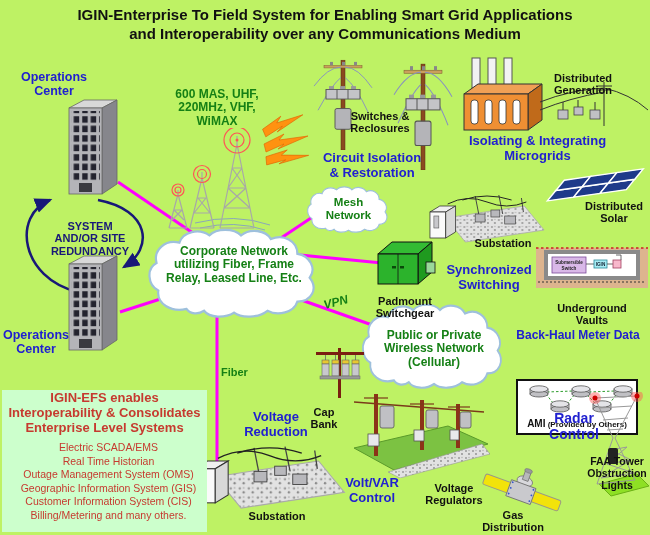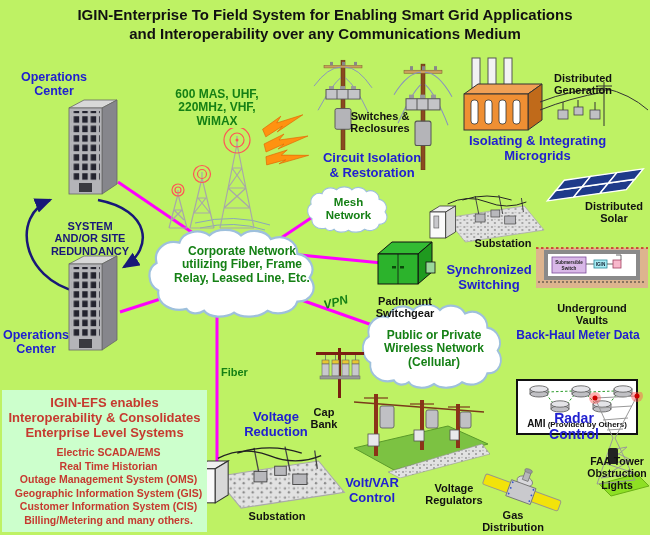--- a/index.html
+++ b/index.html
@@ -9,22 +9,22 @@
   .blue{color:#2020d0;}
   .green{color:#158015;}
   .black{color:#111;margin-top:11px;}
   .navy{color:#181878;}
   #title{left:0;top:5px;width:650px;text-align:center;font-weight:bold;font-size:15px;
          line-height:19px;color:#111;z-index:3;position:absolute;}
   .icon{position:absolute;z-index:2;}
   #wires{position:absolute;left:0;top:0;z-index:1;}
   #panel{position:absolute;left:2px;top:390px;width:205px;height:142px;background:#ccffcc;z-index:2;
          text-align:center;color:#c63a2f;}
-  #panel .head{font-weight:bold;font-size:13px;line-height:15px;margin-top:5px;white-space:pre-line;}
-  #panel .item{font-weight:bold;font-size:10.5px;line-height:13.5px;white-space:nowrap;padding-left:8px;}
+  #panel .head{font-weight:bold;font-size:13px;line-height:15px;white-space:pre-line;}
+  #panel .item{font-weight:normal;font-size:10.5px;line-height:13.5px;white-space:nowrap;padding-left:8px;}
   #panel .items{margin-top:6px;}
   .ami-box{position:absolute;left:516px;top:346px;width:122px;height:56px;background:#fff;
            border:2.5px solid #111;z-index:2;box-sizing:border-box;margin-top:33px;}
   .ami-cap{position:absolute;left:0;bottom:2px;width:100%;text-align:center;color:#111;white-space:nowrap;}
   .ami-cap b{font-size:10px;}
   .ami-cap span{font-size:8px;font-weight:bold;}
 </style>
 </head>
 <body>
 
@@ -177,21 +177,21 @@
 
   <svg class="icon" style="left:306px;top:186px" width="85" height="48">
       <use href="#cloudShape" width="85" height="48"></use>
     </svg>
   <div class="lbl green" style="left:306px;top:196px;width:85px;font-size:11.5px">Mesh
 Network</div>
 
   <svg class="icon" style="left:146px;top:228px" width="176" height="92">
       <use href="#cloudShape" width="176" height="92"></use>
     </svg>
-  <div class="lbl green" style="left:164px;top:245px;width:156px;font-size:12px">Corporate Network
+  <div class="lbl green" style="left:156px;top:245px;width:156px;font-size:12px">Corporate Network
 utilizing Fiber, Frame
 Relay, Leased Line, Etc.</div>
 
   <svg class="icon" style="left:462px;top:56px" width="85" height="75" viewBox="0 0 85 75">
     <g fill="#f2f2f2" stroke="#555" stroke-width="1">
       <rect x="10" y="2" width="8" height="30"></rect>
         <rect x="26" y="2" width="8" height="30"></rect>
         <rect x="42" y="2" width="8" height="30"></rect>
     </g>
     <polygon points="2,38 16,28 80,28 66,38" fill="#f0a055" stroke="#333" stroke-width="1"></polygon>

